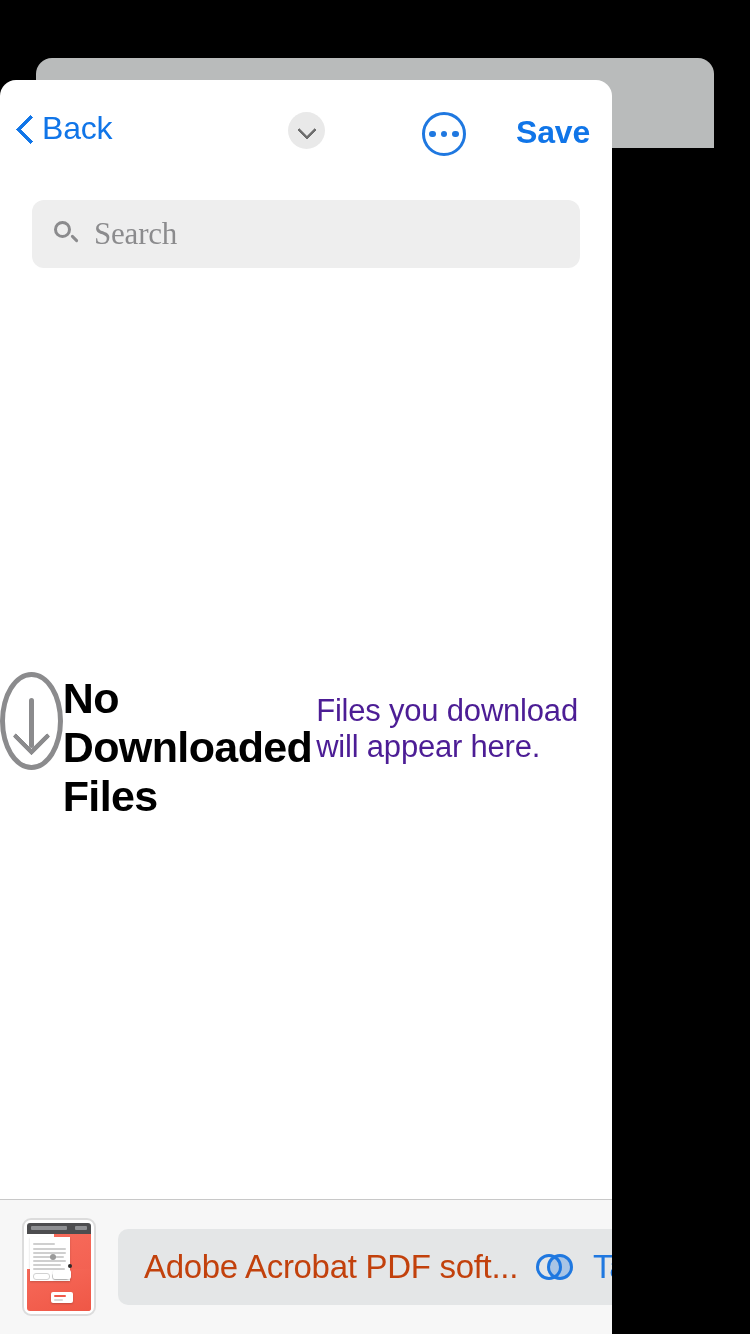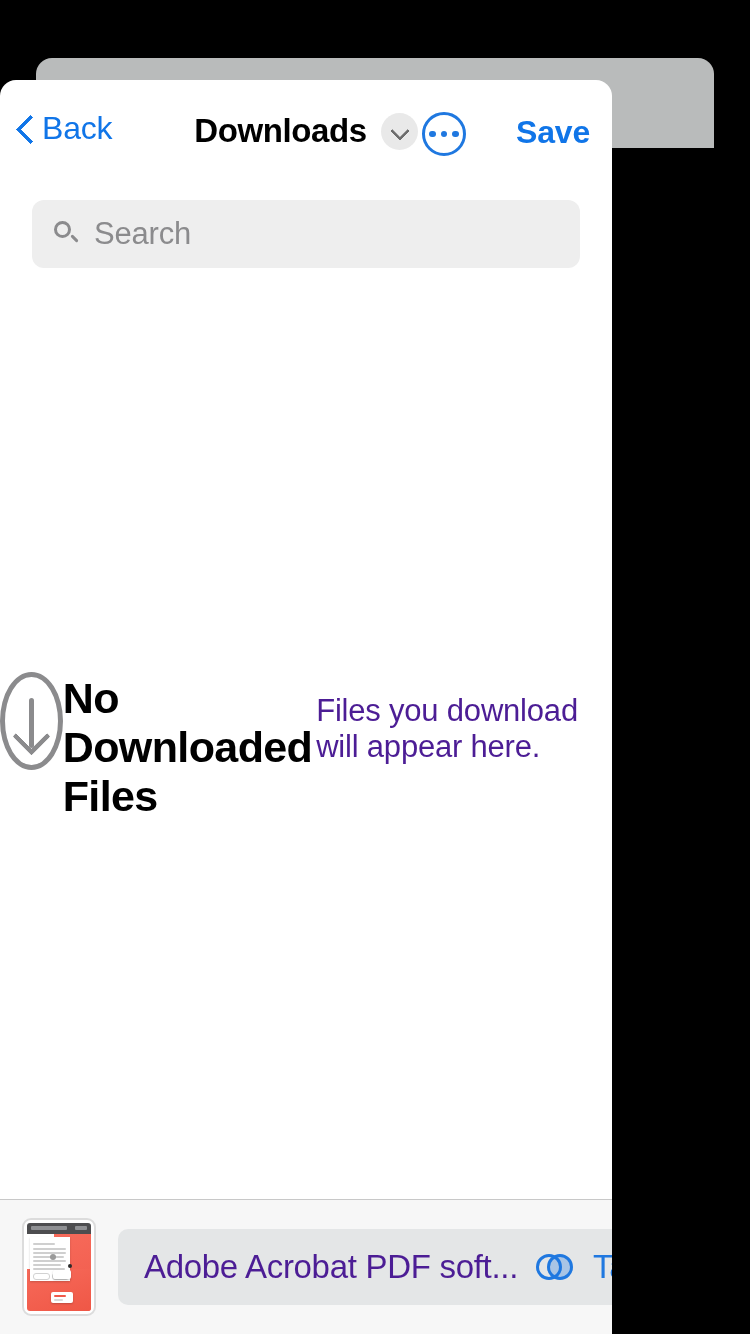--- a/index.html
+++ b/index.html
@@ -231,20 +231,21 @@
   }
   .search-field {
     height: 68px;
     background: #eeeeee;
     border-radius: 12px;
     display: flex;
     align-items: center;
     gap: 14px;
     padding: 0 22px;
     cursor: text;
+    font-family: Liberation Serif, serif;
   }
   .search-icon {
     flex: 0 0 auto;
     width: 26px;
     height: 26px;
     position: relative;
   }
   .search-icon::before {
     content: "";
     position: absolute;
@@ -458,21 +459,21 @@
     border-radius: 10px;
     display: flex;
     align-items: center;
     justify-content: space-between;
     padding: 0 24px 0 26px;
     box-sizing: border-box;
     cursor: text;
   }
   .name-text {
     font-size: 33px;
-    color: #4c1d95;
+    color: #c2410c;
     letter-spacing: -0.3px;
     white-space: nowrap;
     overflow: hidden;
   }
   .tags-btn {
     display: flex;
     align-items: center;
     gap: 20px;
     cursor: pointer;
     flex: 0 0 auto;
@@ -518,21 +519,20 @@
 
   <div class="sheet">
 
     <div class="navbar">
       <div class="nav-back">
         <span class="chev-left"></span>
         <span class="nav-back-label">Back</span>
       </div>
 
       <div class="nav-title-wrap">
-        <span class="nav-title">Downloads</span>
         <span class="nav-chevron-btn">
           <span class="chev-down"></span>
         </span>
       </div>
 
       <div class="nav-more">
         <span class="dot"></span>
         <span class="dot"></span>
         <span class="dot"></span>
       </div>

